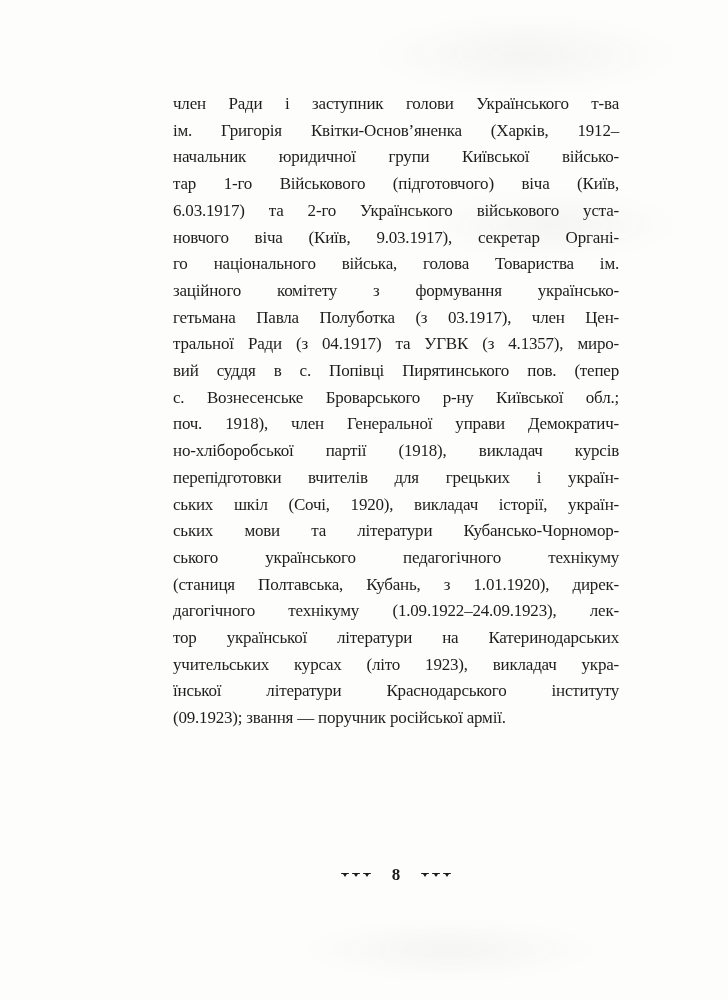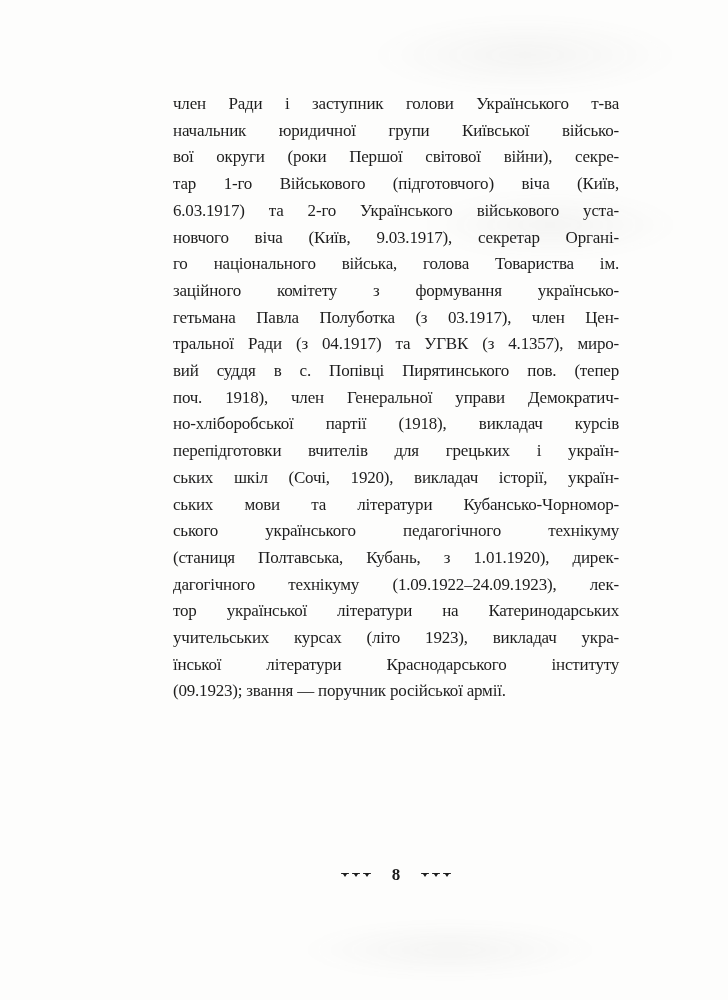--- a/index.html
+++ b/index.html
@@ -99,30 +99,31 @@
 <body>
 
 <div class="page">
 
   <div class="bleed b1"></div>
   <div class="bleed b2"></div>
   <div class="bleed b3"></div>
 
   <main class="text-block">
       <div class="text-line">член Ради і заступник голови Українського т-ва</div>
+      <div class="text-line">ім. Григорія Квітки-Основ’яненка (Харків, 1912–</div>
       <div class="text-line">начальник юридичної групи Київської військо-</div>
-      <div class="text-line">вої округи (роки Першої світової війни), секре-</div>
       <div class="text-line">тар 1-го Військового (підготовчого) віча (Київ,</div>
       <div class="text-line">6.03.1917) та 2-го Українського військового уста-</div>
       <div class="text-line">новчого віча (Київ, 9.03.1917), секретар Органі-</div>
       <div class="text-line">го національного війська, голова Товариства ім.</div>
       <div class="text-line">заційного комітету з формування українсько-</div>
       <div class="text-line">гетьмана Павла Полуботка (з 03.1917), член Цен-</div>
       <div class="text-line">тральної Ради (з 04.1917) та УГВК (з 4.1357), миро-</div>
       <div class="text-line">вий суддя в с. Попівці Пирятинського пов. (тепер</div>
+      <div class="text-line">с. Вознесенське Броварського р-ну Київської обл.;</div>
       <div class="text-line">поч. 1918), член Генеральної управи Демократич-</div>
       <div class="text-line">но-хліборобської партії (1918), викладач курсів</div>
       <div class="text-line">перепідготовки вчителів для грецьких і україн-</div>
       <div class="text-line">ських шкіл (Сочі, 1920), викладач історії, україн-</div>
       <div class="text-line">ських мови та літератури Кубансько-Чорномор-</div>
       <div class="text-line">ського українського педагогічного технікуму</div>
       <div class="text-line">(станиця Полтавська, Кубань, з 1.01.1920), дирек-</div>
       <div class="text-line">дагогічного технікуму (1.09.1922–24.09.1923), лек-</div>
       <div class="text-line">тор української літератури на Катеринодарських</div>
       <div class="text-line">учительських курсах (літо 1923), викладач укра-</div>

